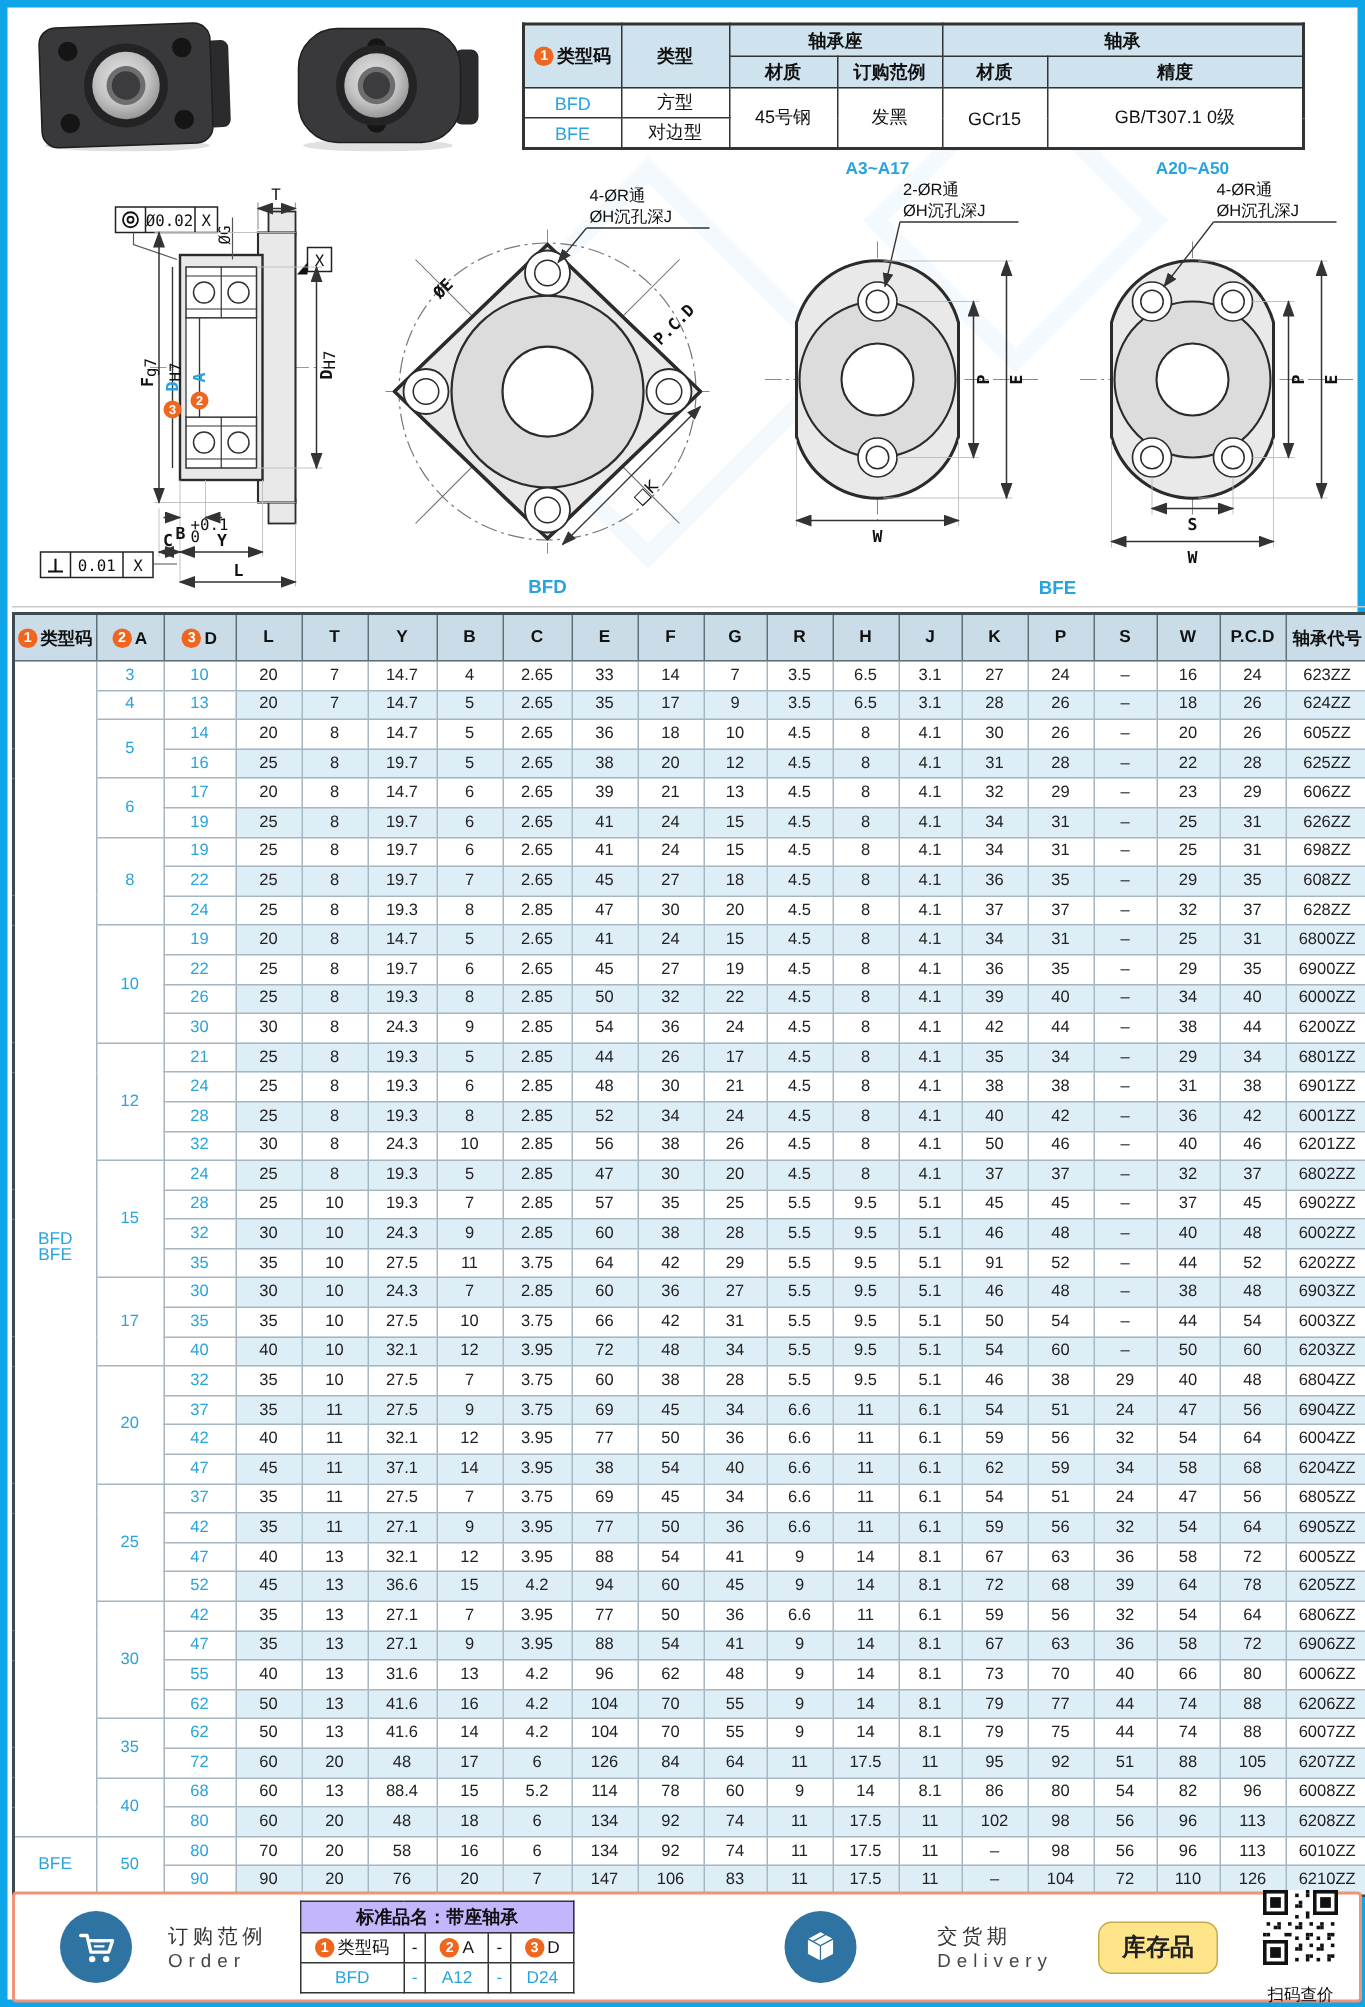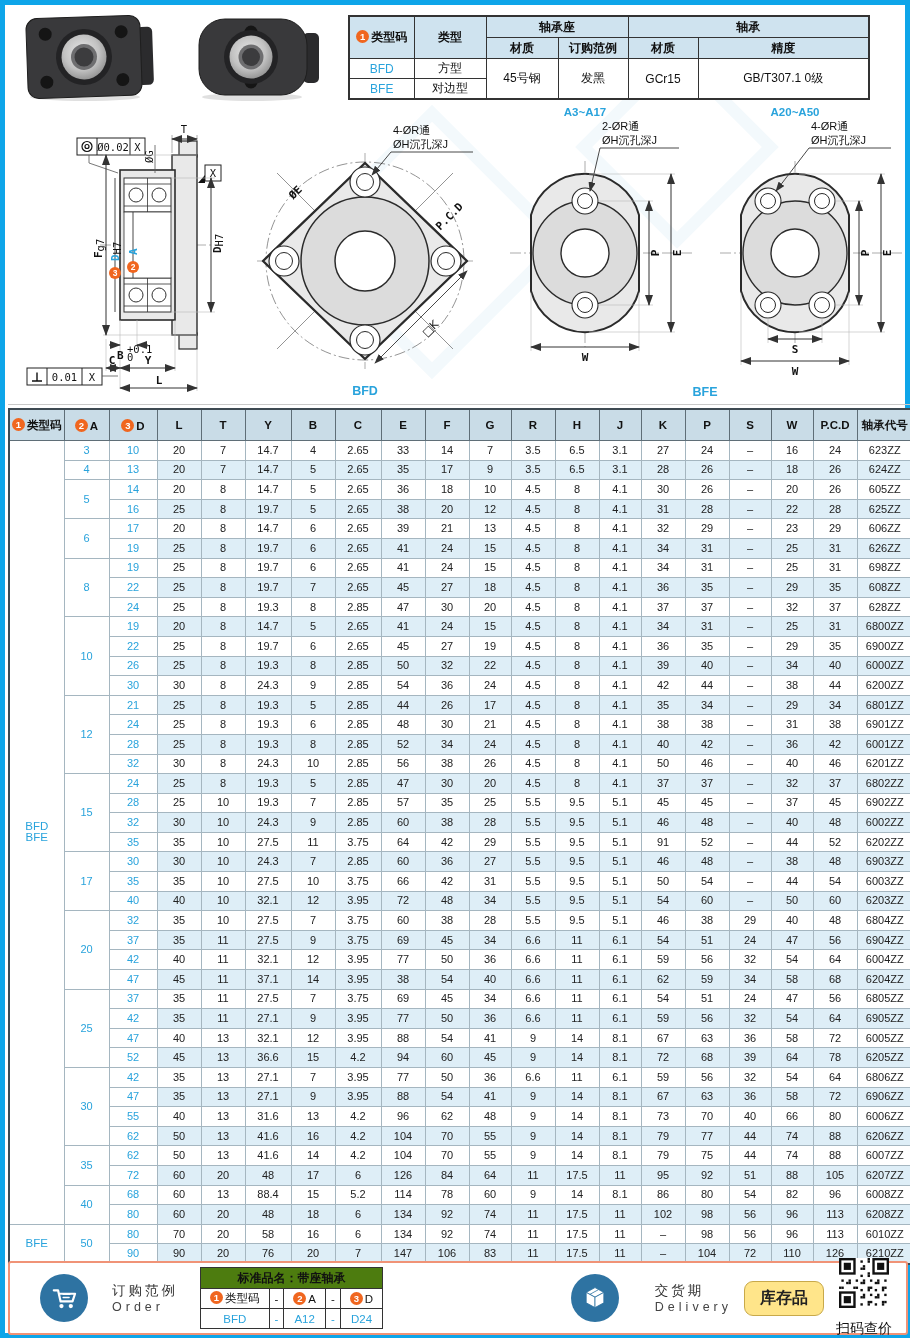--- a/index.html
+++ b/index.html
@@ -42,29 +42,29 @@
   .badge{display:inline-block;width:13px;height:13px;line-height:13px;border-radius:50%;background:#f0661f;color:#fff;font-size:9.5px;font-weight:bold;text-align:center;margin-right:2px;vertical-align:1px;}
 
   
   .footer{position:absolute;left:3px;top:1256px;width:900px;height:74px;border:2px solid #f09377;border-radius:3px;display:flex;align-items:center;background:#fff;box-sizing:border-box;}
   .f-left{display:flex;align-items:center;margin-left:30px;}
   .circle-icon{width:48px;height:48px;border-radius:50%;background:#2e73a2;display:flex;align-items:center;justify-content:center;flex:none;}
   .f-titles{margin-left:24px;}
   .f-titles .cn{font-size:13.5px;letter-spacing:3px;color:#333;}
   .f-titles .en{font-size:12.5px;letter-spacing:4px;color:#444;}
   .order-table{margin-left:22px;border-collapse:collapse;}
-  .order-table th{border:1.5px solid #333;font-size:12px;font-weight:bold;height:20px;padding:0 0;background:#4d7c0f;color:#111;}
+  .order-table th{border:1.5px solid #333;font-size:12px;font-weight:bold;height:20px;padding:0 0;background:#c4b5fd;color:#111;}
   .order-table td{border:1.5px solid #333;font-size:11.5px;text-align:center;height:19px;padding:0 9px;color:#111;}
   .order-table td.dash{padding:0 5px;}
   .order-table tr.cyanrow td{color:#29a3dc;}
-  .f-right{margin-left:auto;display:flex;align-items:center;margin-right:14px;gap:12px;}
+  .f-right{margin-left:auto;display:flex;align-items:center;margin-right:14px;gap:30px;}
   .stock{background:#ffe58a;border:1.5px solid #c8a94a;border-radius:9px;font-size:16px;font-weight:bold;padding:6px 15px;color:#222;white-space:nowrap;}
   .qr-wrap{display:flex;flex-direction:column;align-items:center;}
   .qr{width:50px;height:50px;background:#fff;}
-  .qr-cap{font-size:14px;color:#111;margin-top:12px;}
+  .qr-cap{font-size:11px;color:#111;margin-top:12px;}
 </style>
 </head>
 <body>
 
 <div class="page">
 
   <div class="wm" id="wm1"></div>
   <div class="wm" id="wm2"></div>
   <div class="wm" id="wm3"></div>
   <div class="wm" id="wm4"></div>

